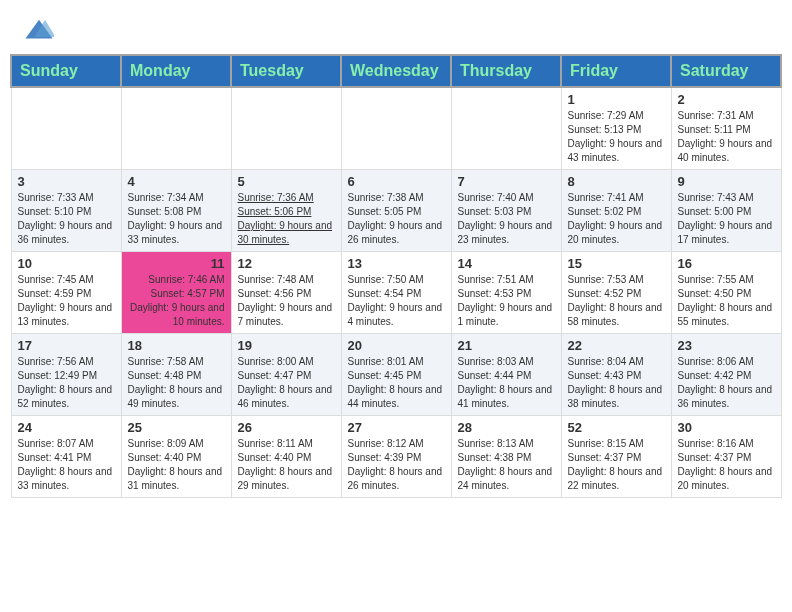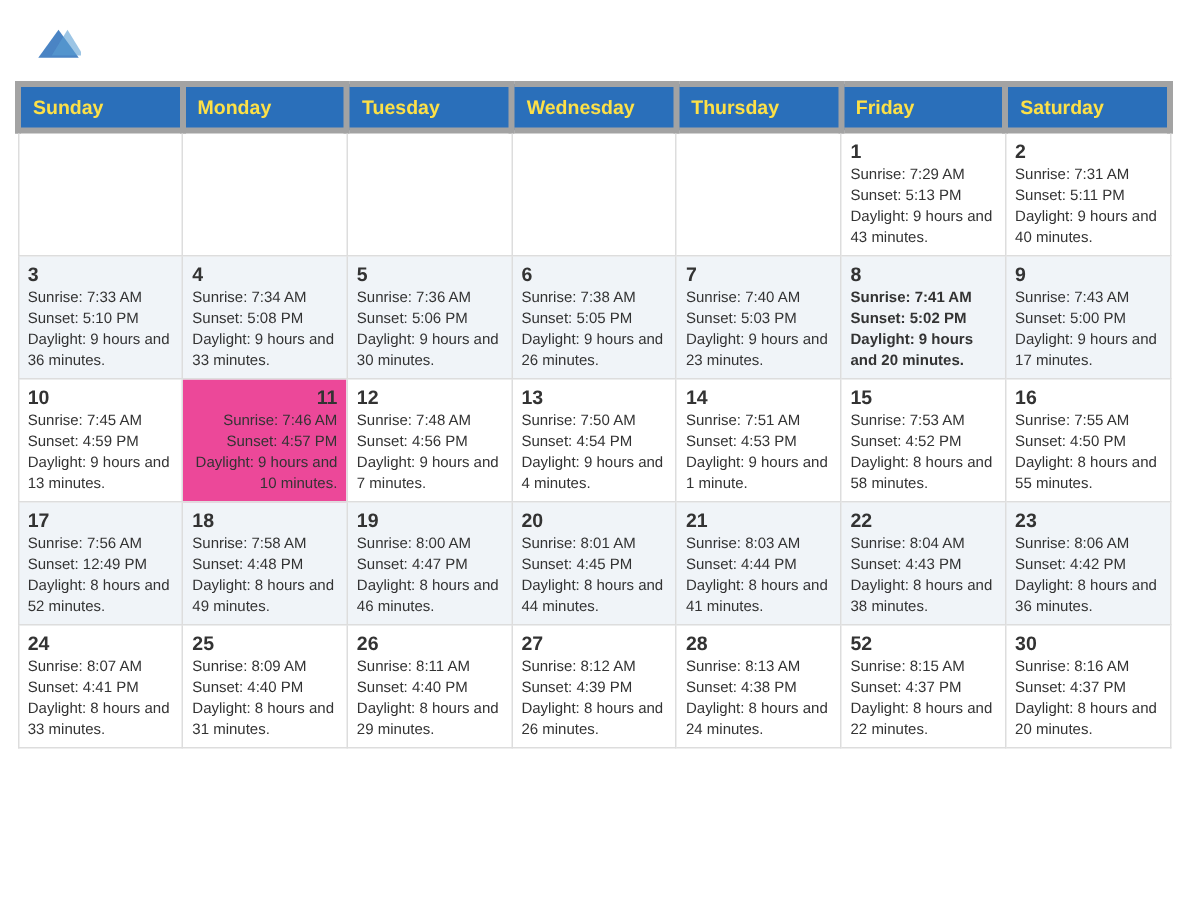--- a/index.html
+++ b/index.html
@@ -14,26 +14,26 @@
     .logo-icon { width: 30px; height: 30px; margin-left: 4px; }
     
     .title-area { text-align: right; }
     .month-title { font-size: 38px; font-weight: 300; color: #333; }
     .location { font-size: 15px; color: #555; }
     
     .calendar { width: 100%; border-collapse: collapse; margin: 0 10px; width: calc(100% - 20px); margin-left: 10px; }
     
     .calendar th {
       background: #2a6fba;
-      color: #fde047;
+      color: #86efac;
       text-align: left;
       padding: 6px 8px;
-      font-size: 13px;
+      font-size: 16px;
       font-weight: bold;
-      border: 4px solid #a3a3a3;
+      border: 2px solid #a3a3a3;
     }
     
     .calendar td {
       vertical-align: top;
       border: 1px solid #ddd;
       padding: 4px 6px;
       width: 14.28%;
       height: 80px;
       font-size: 10px;
       color: #333;
@@ -100,30 +100,30 @@
 Sunset: 5:11 PM
 Daylight: 9 hours and 40 minutes.</span></td>
       </tr>
       <tr class="row-even">
         <td style="background: rgb(240, 244, 248);"><span class="day-num">3</span><span class="day-info" style="white-space: pre-line;">Sunrise: 7:33 AM
 Sunset: 5:10 PM
 Daylight: 9 hours and 36 minutes.</span></td>
         <td style="background: rgb(240, 244, 248);"><span class="day-num">4</span><span class="day-info" style="white-space: pre-line;">Sunrise: 7:34 AM
 Sunset: 5:08 PM
 Daylight: 9 hours and 33 minutes.</span></td>
-        <td style="background: rgb(240, 244, 248);"><span class="day-num">5</span><span class="day-info" style="white-space: pre-line;">Sunrise: 7:36 AM
+        <td style="background: rgb(240, 244, 248);"><span class="day-num">5</span><span class="day-info" style="white-space: pre-line; text-decoration: underline;">Sunrise: 7:36 AM
 Sunset: 5:06 PM
 Daylight: 9 hours and 30 minutes.</span></td>
         <td style="background: rgb(240, 244, 248);"><span class="day-num">6</span><span class="day-info" style="white-space: pre-line;">Sunrise: 7:38 AM
 Sunset: 5:05 PM
 Daylight: 9 hours and 26 minutes.</span></td>
         <td style="background: rgb(240, 244, 248);"><span class="day-num">7</span><span class="day-info" style="white-space: pre-line;">Sunrise: 7:40 AM
 Sunset: 5:03 PM
 Daylight: 9 hours and 23 minutes.</span></td>
-        <td style="background: rgb(240, 244, 248);"><span class="day-num">8</span><span class="day-info" style="white-space: pre-line; font-weight: bold;">Sunrise: 7:41 AM
+        <td style="background: rgb(240, 244, 248);"><span class="day-num">8</span><span class="day-info" style="white-space: pre-line;">Sunrise: 7:41 AM
 Sunset: 5:02 PM
 Daylight: 9 hours and 20 minutes.</span></td>
         <td style="background: rgb(240, 244, 248);"><span class="day-num">9</span><span class="day-info" style="white-space: pre-line;">Sunrise: 7:43 AM
 Sunset: 5:00 PM
 Daylight: 9 hours and 17 minutes.</span></td>
       </tr>
       <tr class="row-odd">
         <td style="background: rgb(255, 255, 255);"><span class="day-num">10</span><span class="day-info" style="white-space: pre-line;">Sunrise: 7:45 AM
 Sunset: 4:59 PM
 Daylight: 9 hours and 13 minutes.</span></td>

